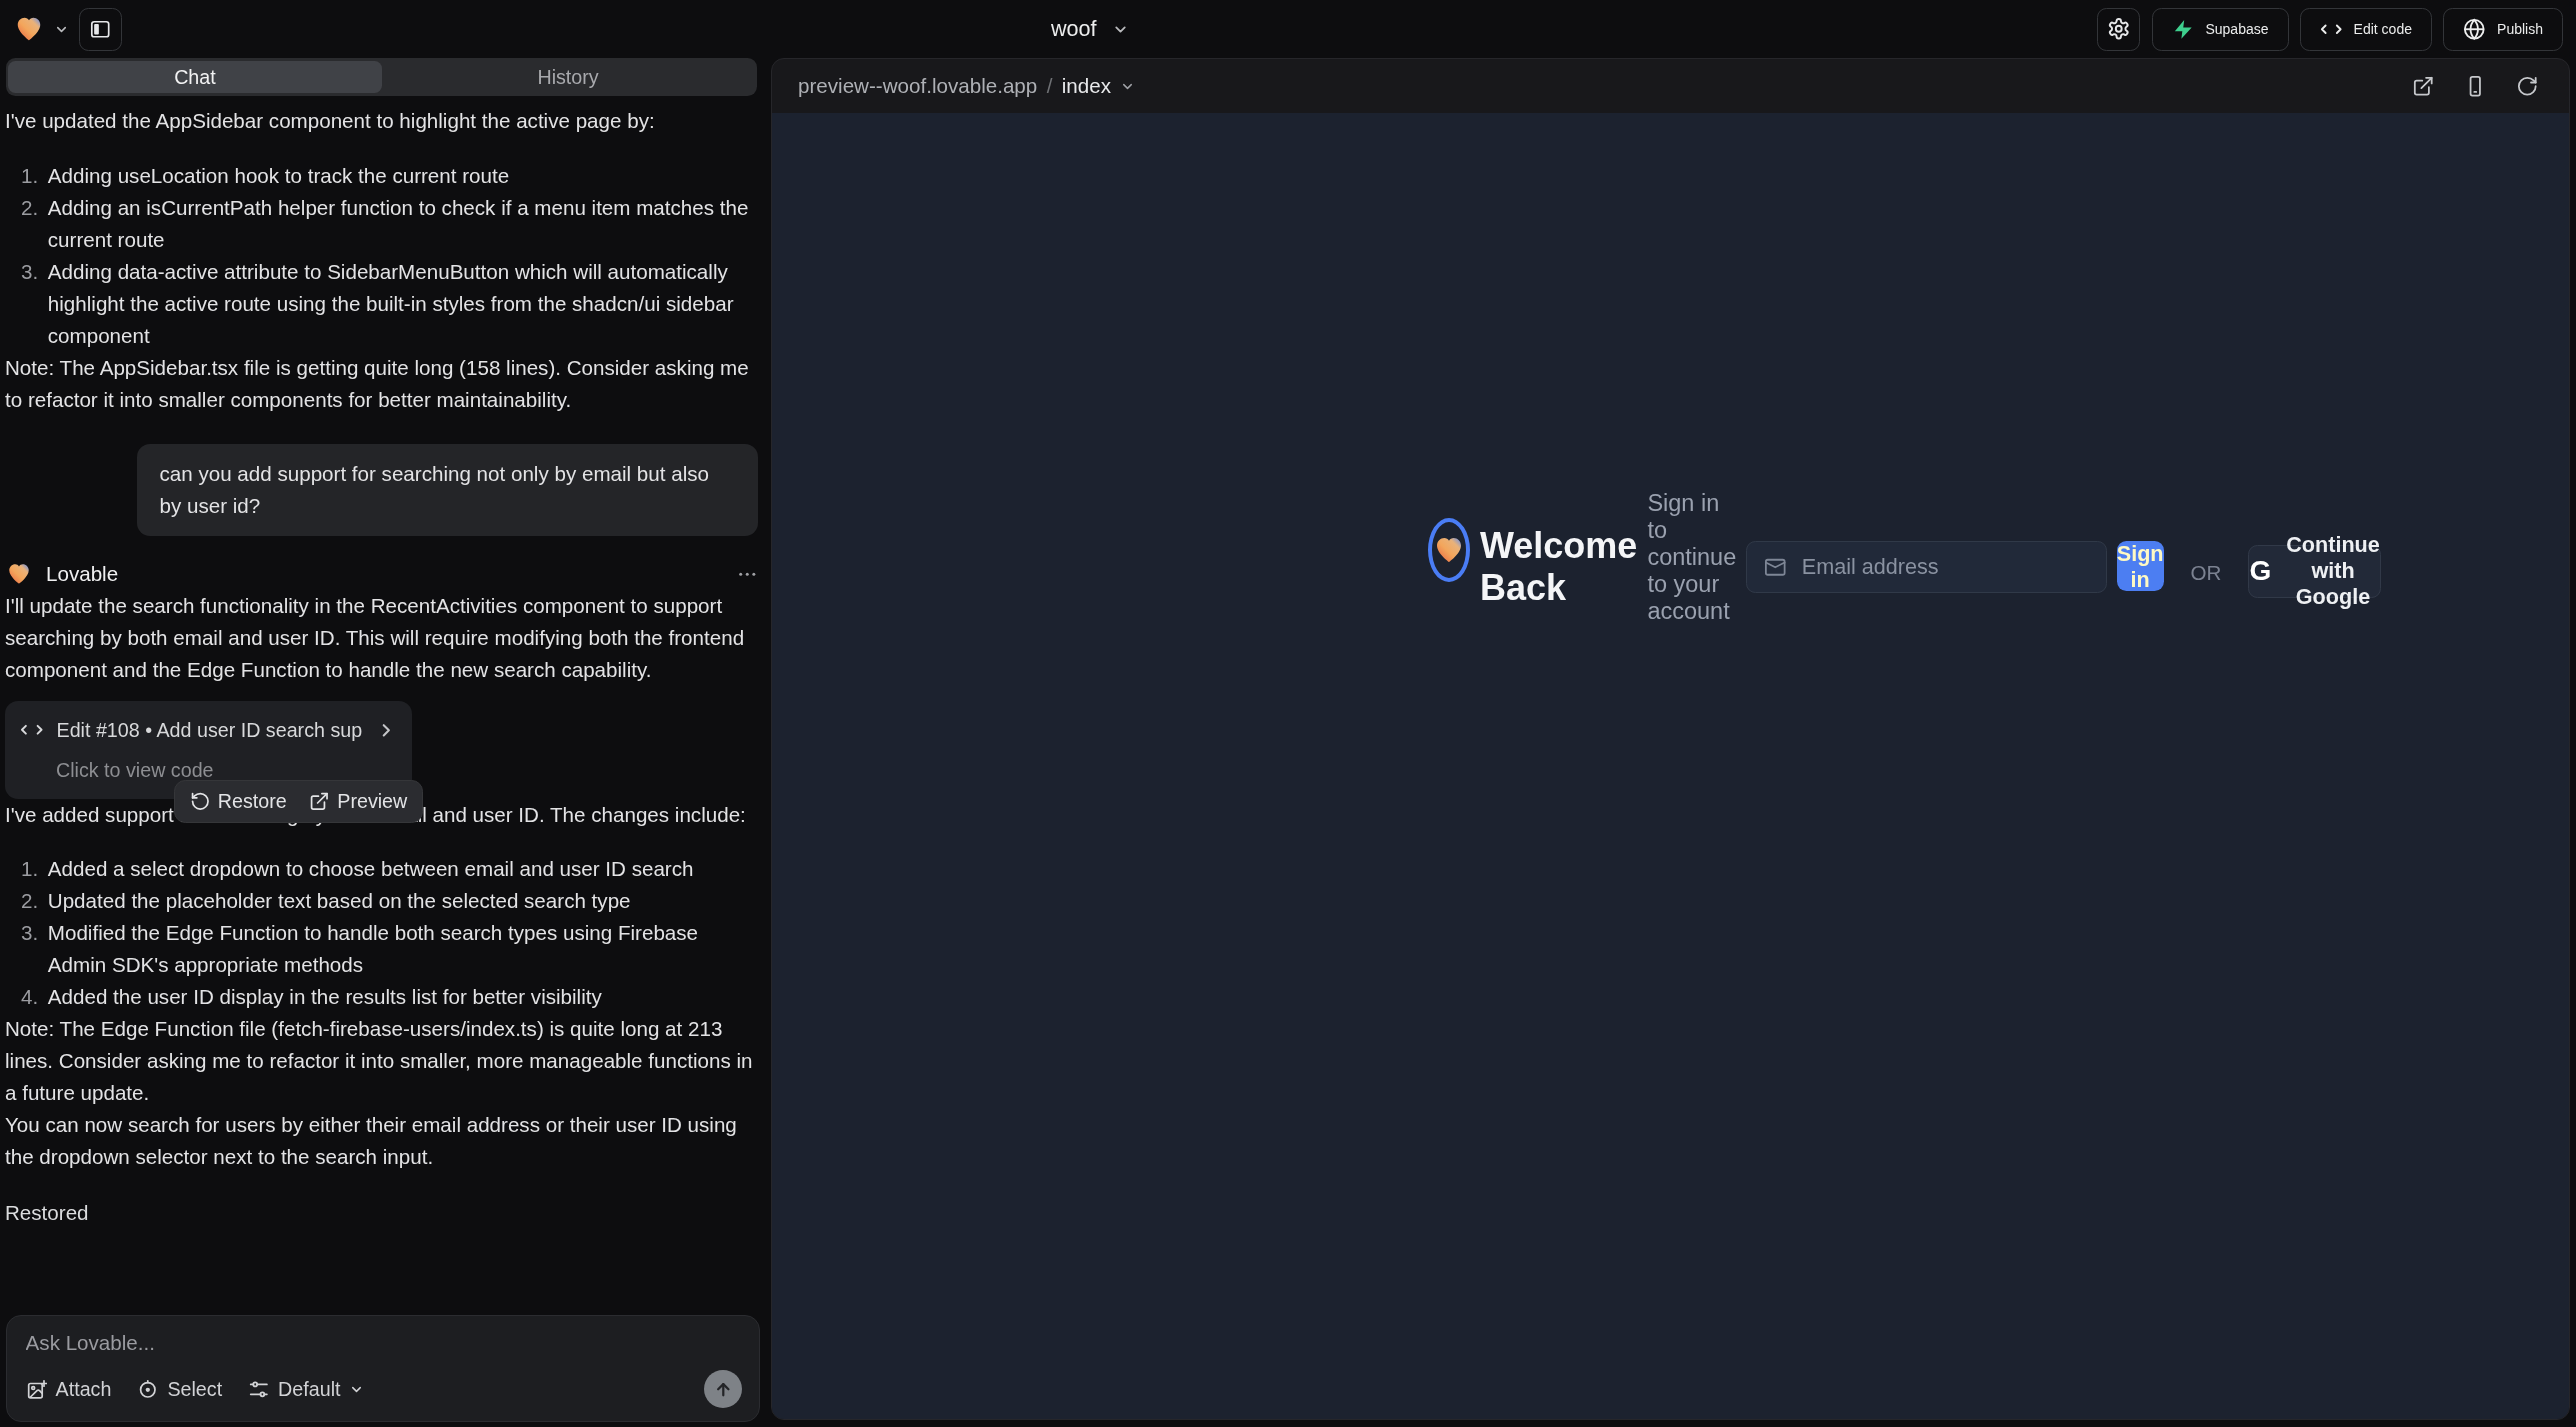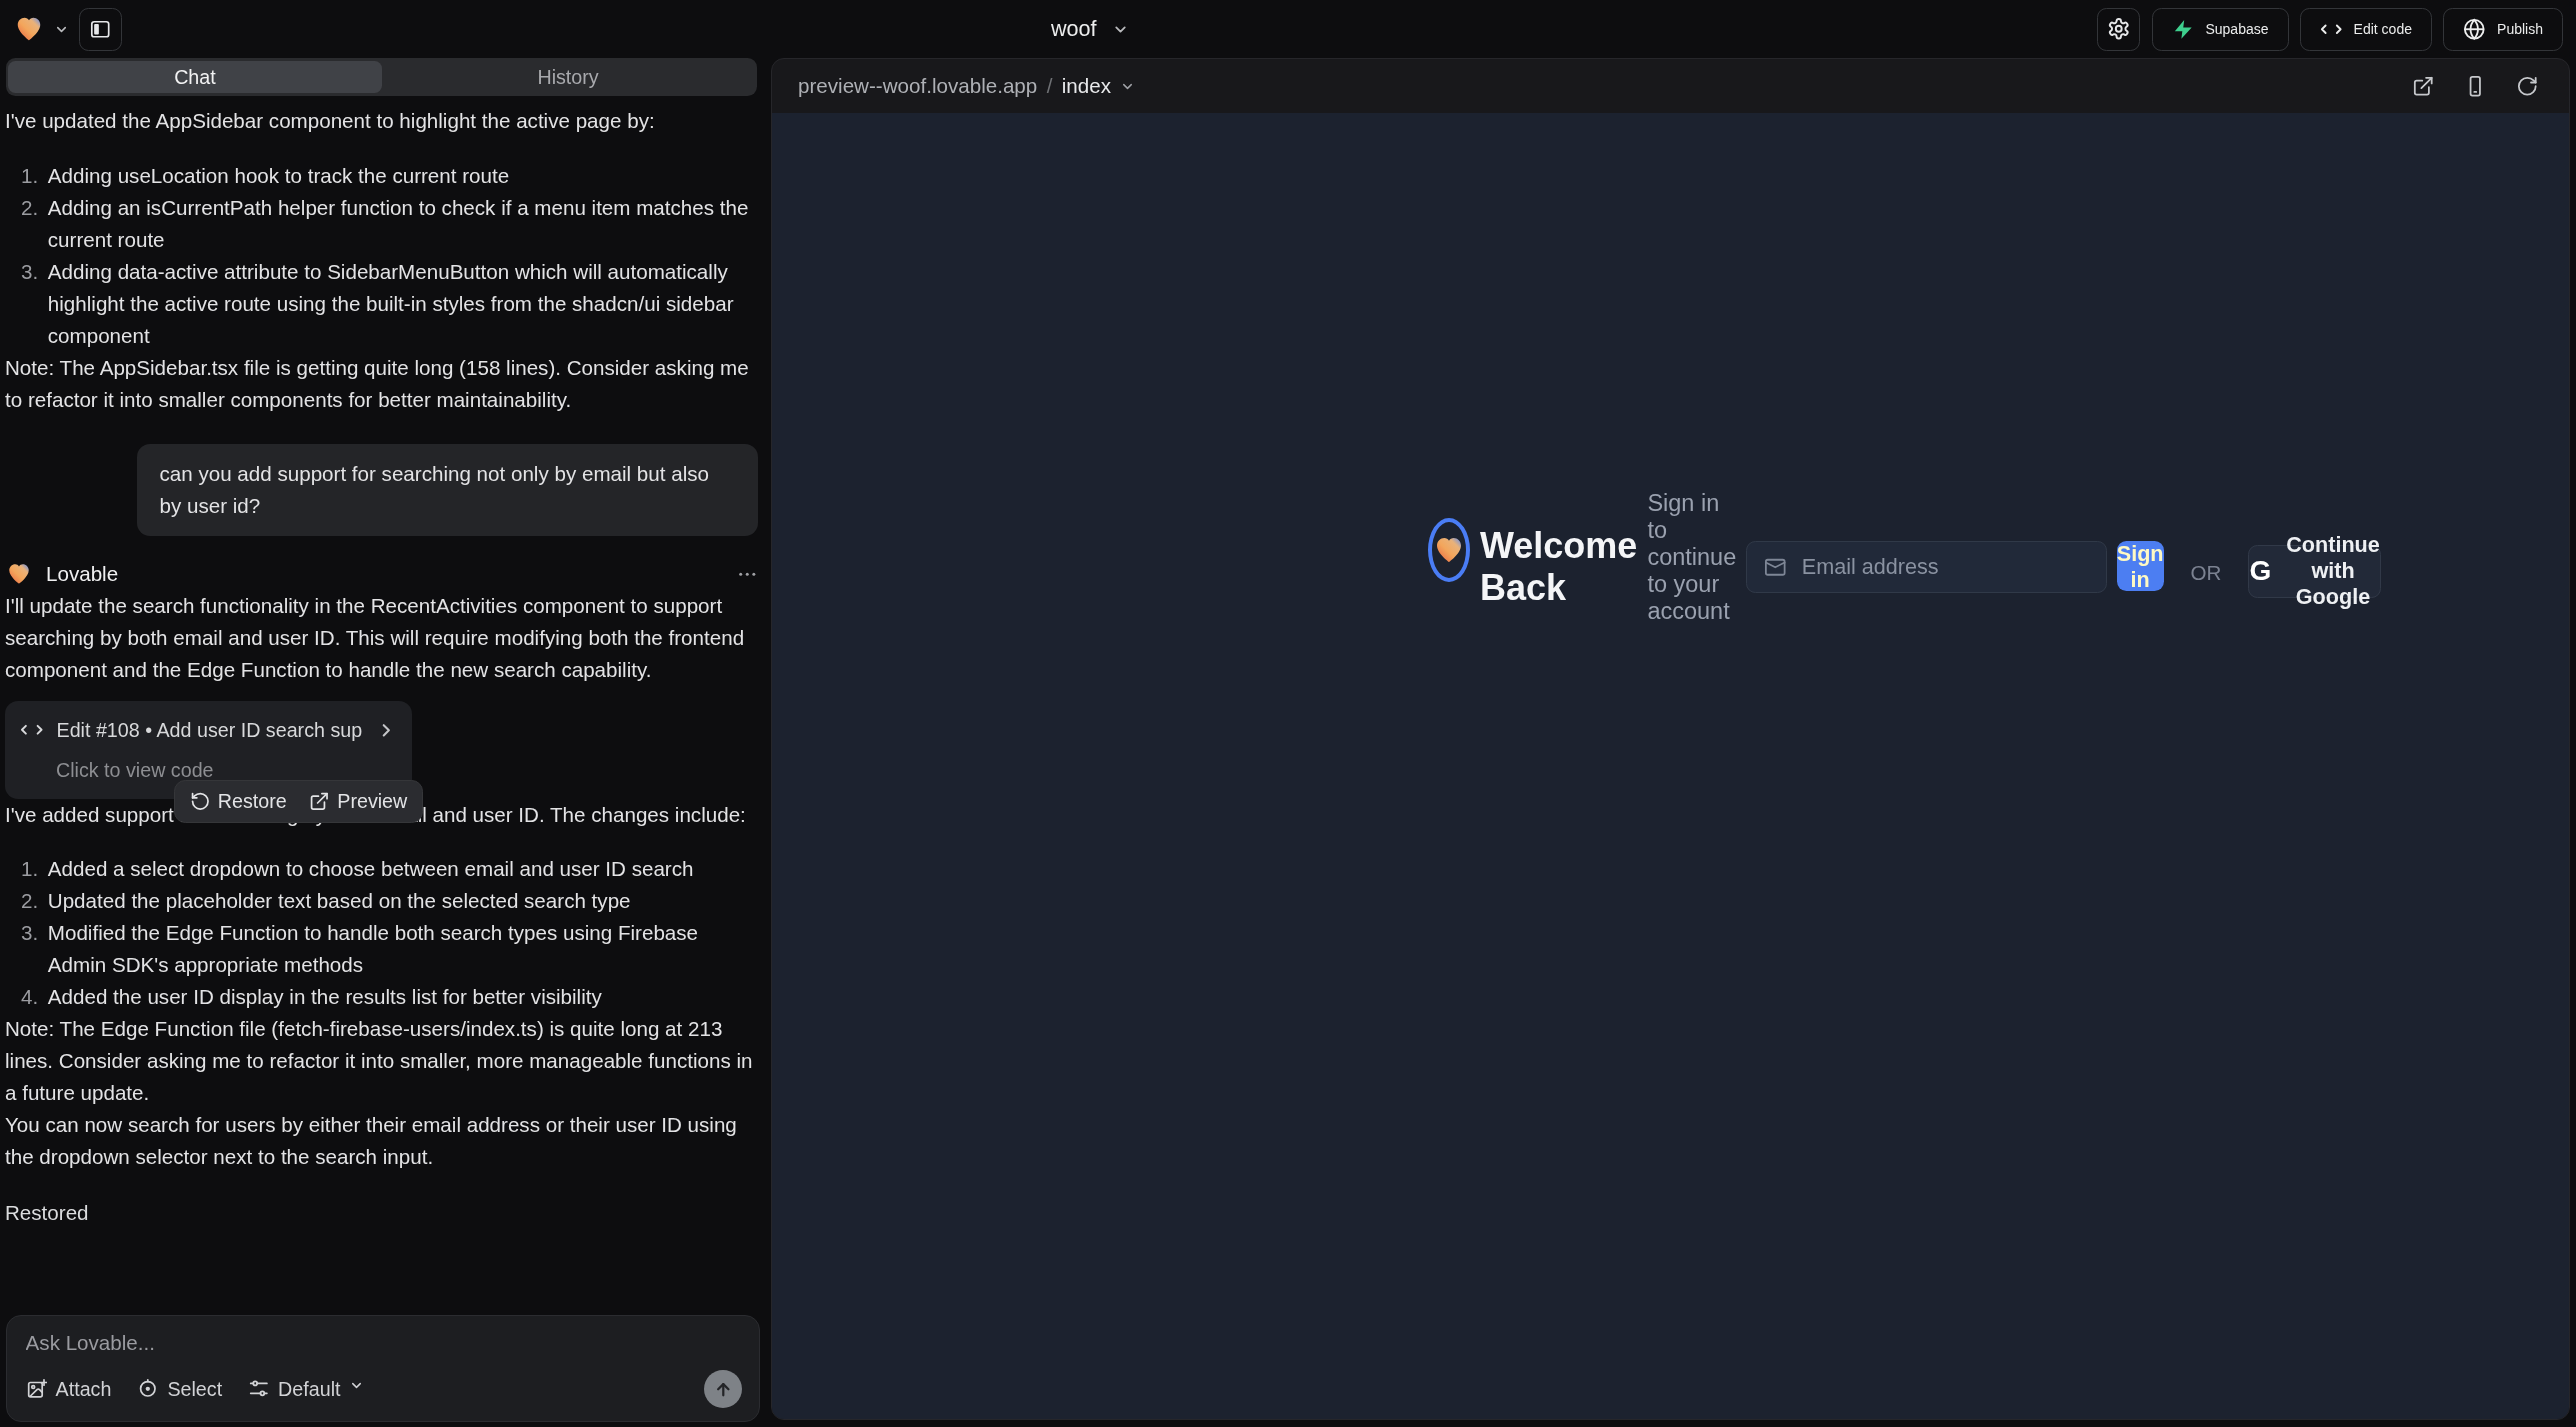--- a/index.html
+++ b/index.html
@@ -104,21 +104,21 @@
     position:absolute; left:5.6px; right:2.8px; bottom:5.6px; height:107px;
     background:#1d1e21; border:0.9px solid #2b2c30; border-radius:15px;
     padding:15px 17px 13px 19px; display:flex; flex-direction:column;
   }
   .composer textarea {
     flex:1; background:transparent; border:none; outline:none; resize:none;
     font-family:inherit; font-size:20.6px; color:#e6e6e8;
   }
   .composer textarea::placeholder { color:#9a9ba0; }
   .composer-row { display:flex; align-items:center; gap:26px; color:#d2d3d6; }
-  .composer-item { display:flex; align-items:flex-start; gap:8.4px; font-size:19.7px; cursor:pointer; background:none; border:none; color:#d2d3d6; font-family:inherit; }
+  .composer-item { display:flex; align-items:center; gap:8.4px; font-size:19.7px; cursor:pointer; background:none; border:none; color:#d2d3d6; font-family:inherit; }
   .send-btn {
     margin-left:auto; width:38px; height:38px; border-radius:50%;
     background:#7e8287; border:none; display:flex; align-items:center; justify-content:center;
     color:#232427; cursor:pointer;
   }
 
   
   .preview-panel {
     position:absolute; left:771px; top:58px; width:1799px; height:1362px;
     background:#18181b; border:0.9px solid #26262a; border-radius:13px; overflow:hidden;

